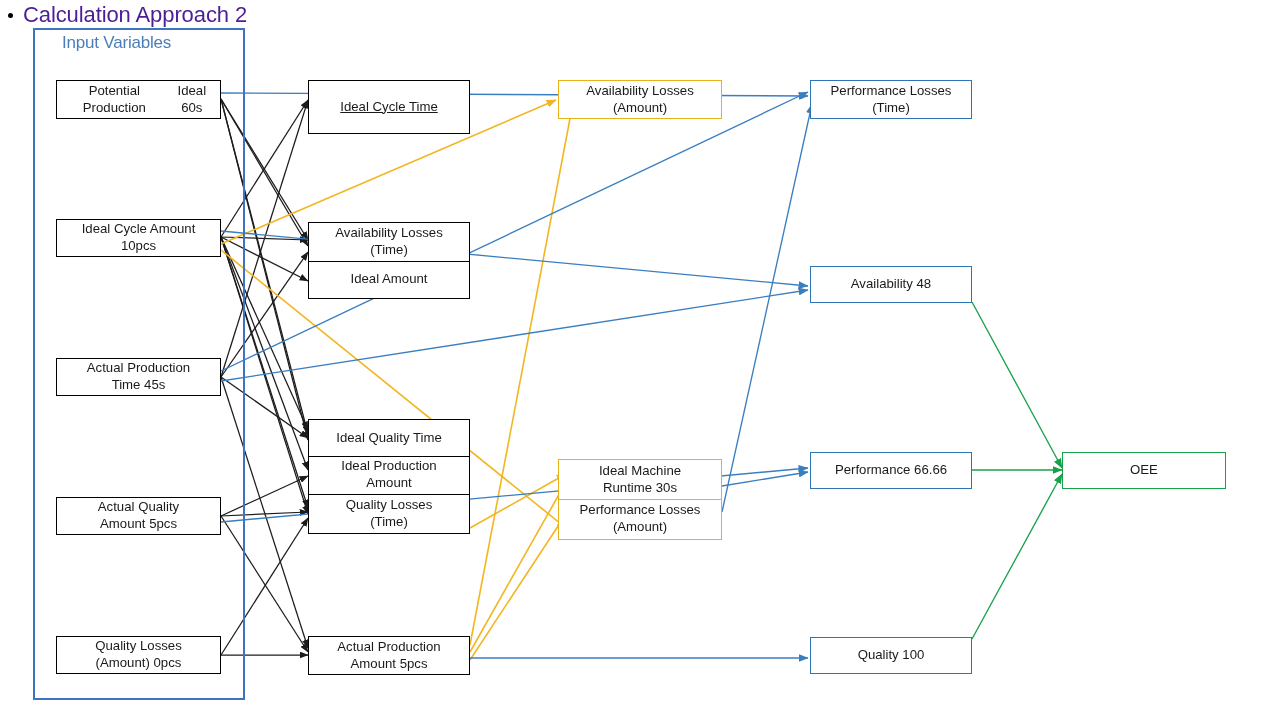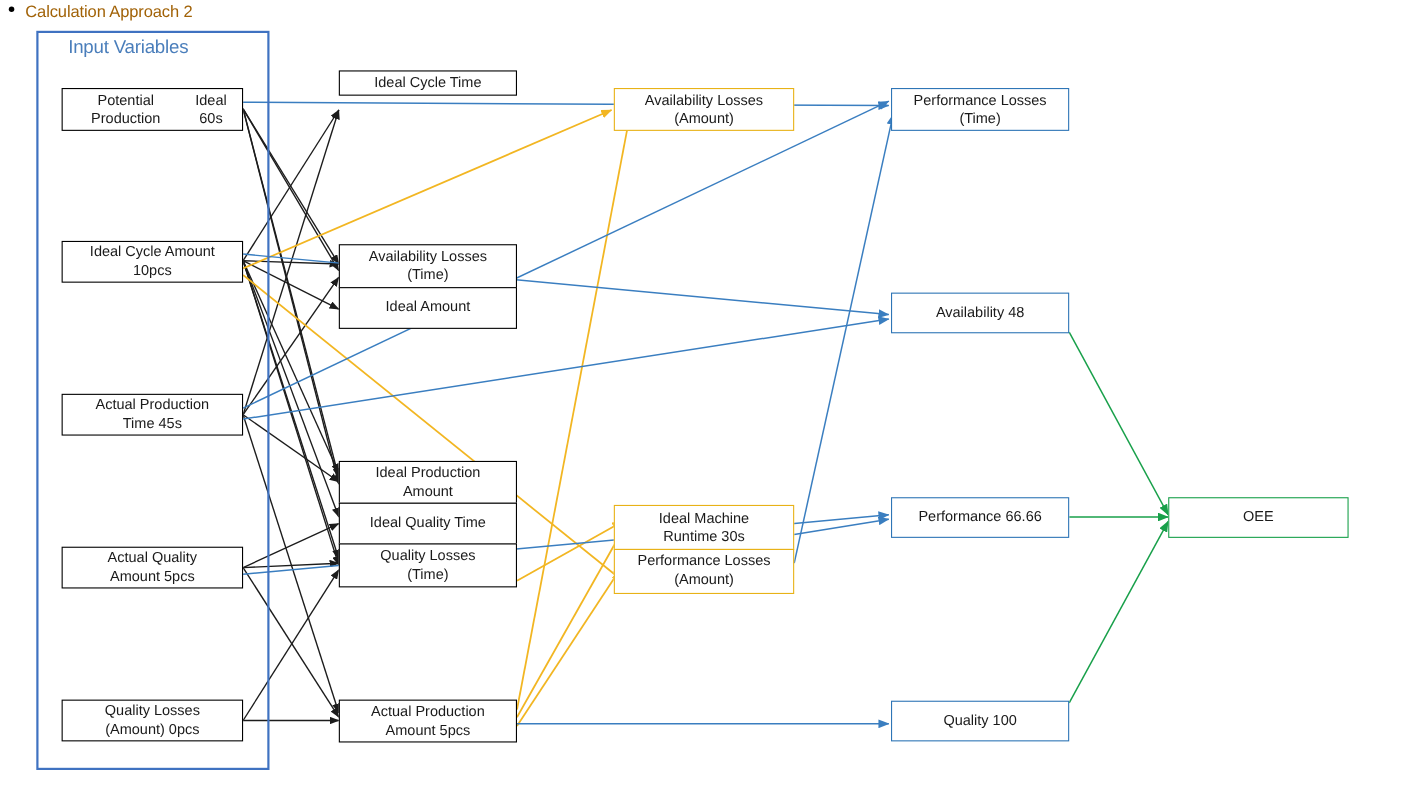--- a/index.html
+++ b/index.html
@@ -33,22 +33,22 @@
   #bullet-dot {
     width: 5px;
     height: 5px;
     border-radius: 50%;
     background: #000000;
     position: relative;
     top: -4px;
     flex: 0 0 auto;
   }
   #title-text {
-    font-size: 15px;
-    color: #a16207;
+    font-size: 22px;
+    color: #4c1d95;
     letter-spacing: -0.1px;
   }
 
   
   #input-container {
     position: absolute;
     left: 33px;
     top: 28px;
     width: 212px;
     height: 672px;
@@ -197,41 +197,41 @@
   <div class="node black" style="left:56px;top:497px;width:165px;height:38px;flex-direction:column;">
     <span>Actual Quality</span>
     <span>Amount  5pcs</span>
   </div>
 
   <div class="node black" style="left:56px;top:636px;width:165px;height:38px;flex-direction:column;">
     <span>Quality Losses</span>
     <span>(Amount)  0pcs</span>
   </div>
 
-  <div class="node black" style="left:308px;top:64px;width:162px;height:23px;">
+  <div class="node black" style="left:308px;top:80px;width:162px;height:54px;text-decoration:underline;">
     <span>Ideal Cycle Time</span>
   </div>
 
   <div class="stack" style="left:308px;top:222px;width:162px;">
     <div class="node black" style="width:162px;height:40px;flex-direction:column;">
       <span>Availability Losses</span>
       <span>(Time)</span>
     </div>
     <div class="node black" style="width:162px;height:38px;">
       <span>Ideal Amount</span>
     </div>
   </div>
 
   <div class="stack" style="left:308px;top:419px;width:162px;">
+    <div class="node black" style="width:162px;height:38px;">
+      <span>Ideal Quality Time</span>
+    </div>
     <div class="node black" style="width:162px;height:39px;flex-direction:column;">
       <span>Ideal Production</span>
       <span>Amount</span>
-    </div>
-    <div class="node black" style="width:162px;height:38px;">
-      <span>Ideal Quality Time</span>
     </div>
     <div class="node black" style="width:162px;height:40px;flex-direction:column;">
       <span>Quality Losses</span>
       <span>(Time)</span>
     </div>
   </div>
 
   <div class="node black" style="left:308px;top:636px;width:162px;height:39px;flex-direction:column;">
     <span>Actual Production</span>
     <span>Amount  5pcs</span>

